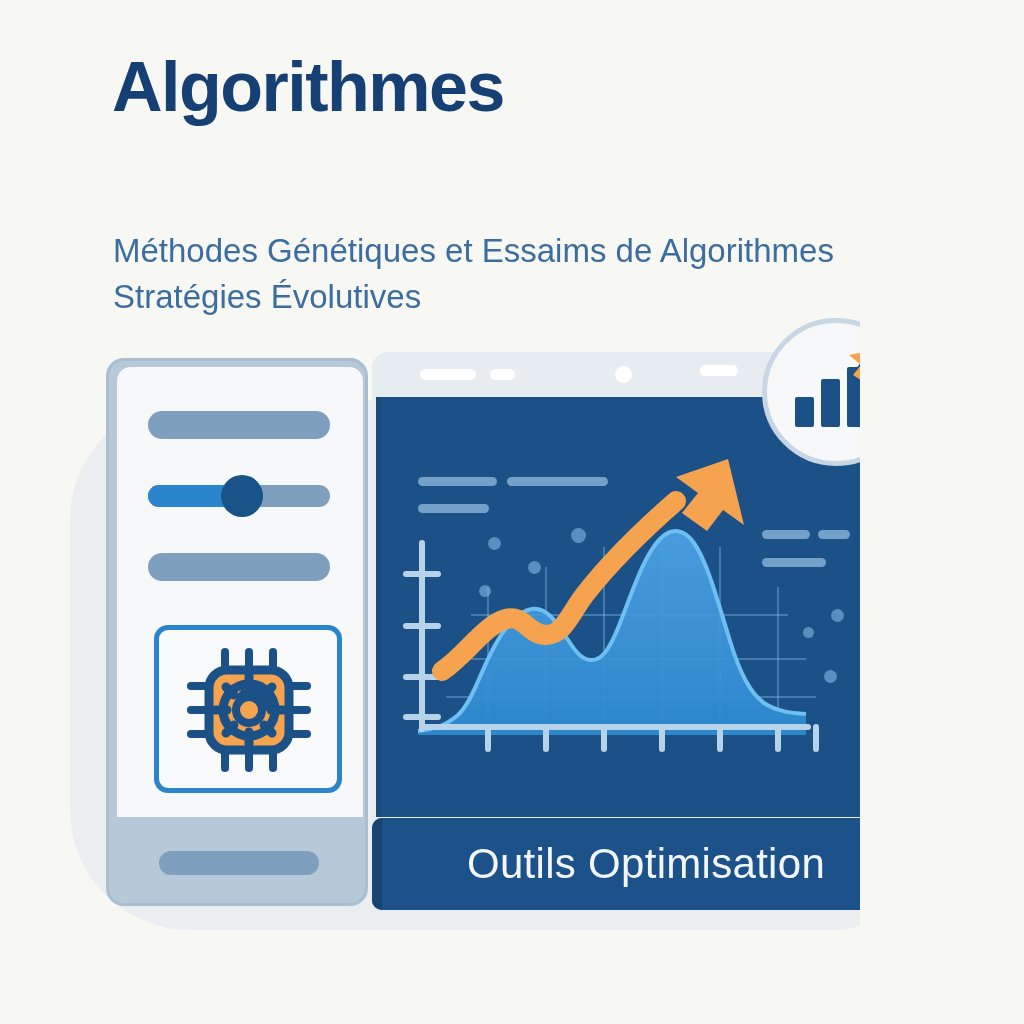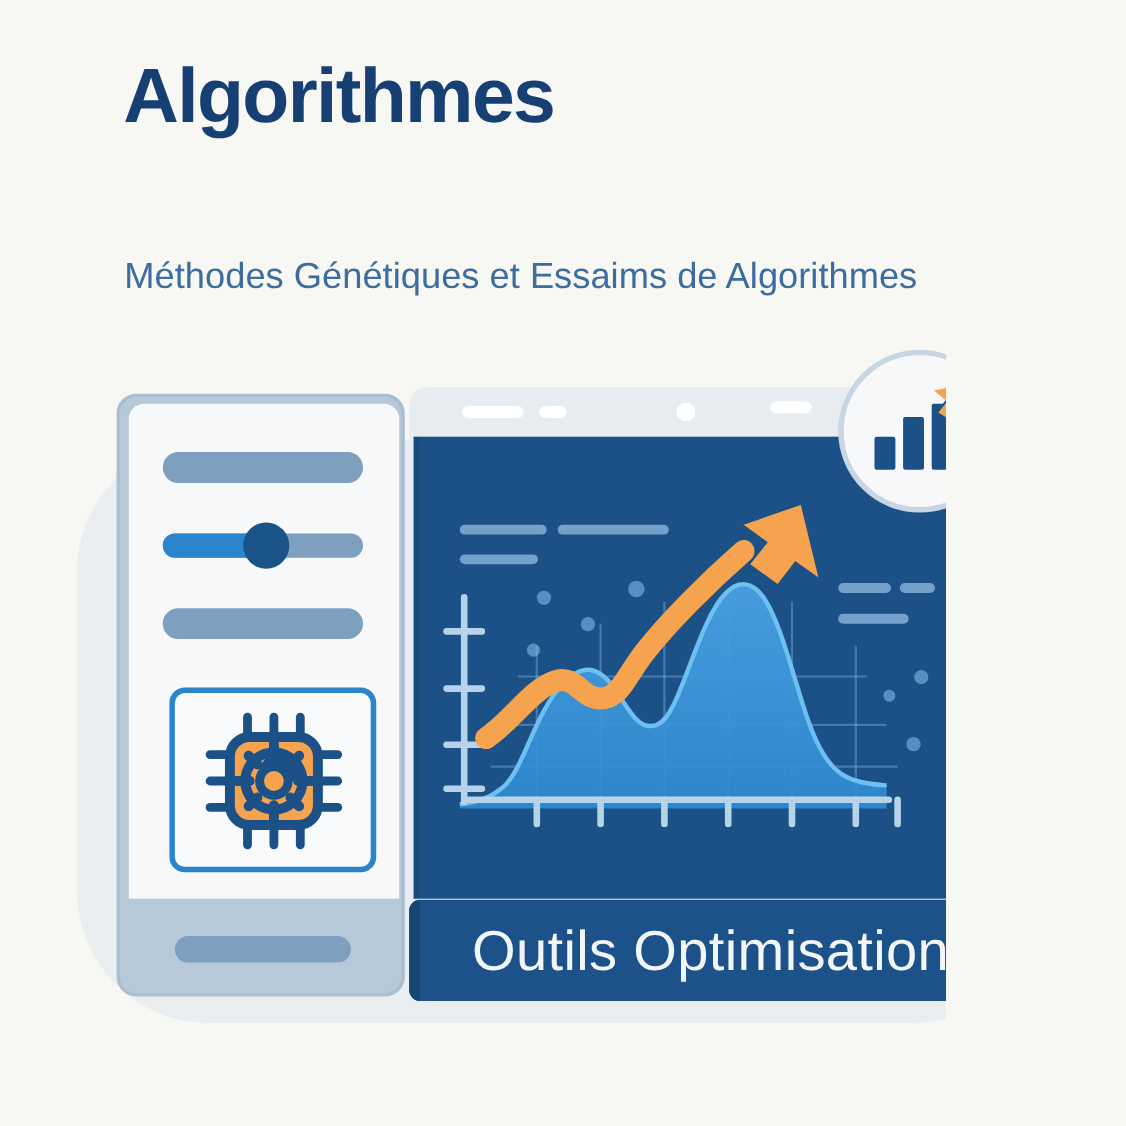--- a/index.html
+++ b/index.html
@@ -233,36 +233,37 @@
     border-radius: 10px 0 0 10px;
   }
   .banner-text {
     position: absolute;
     left: 0; top: 0;
     width: 100%; height: 100%;
     display: flex;
     align-items: center;
     justify-content: center;
     color: #f3f6f9;
-    font-size: 51px;
+    font-size: 42px;
     font-weight: 400;
     letter-spacing: .3px;
   }
 </style>
 </head>
 <body>
 
 <div id="poster">
 
   <div class="title-block">
     <div class="title-line">Algorithmes</div>
   </div>
 
   <div class="subtitle-block">
     <div class="subtitle-line">Méthodes Génétiques et Essaims de Algorithmes</div>
+    <div class="subtitle-line">Stratégies Évolutives</div>
   </div>
 
   <div class="backdrop">
     <div class="backdrop-dot" style="left:818px; top:38px; width:17px; height:17px;"></div>
     <div class="backdrop-dash" style="left:788px; top:125px; width:42px; height:11px;"></div>
     <div class="backdrop-dot" style="left:808px; top:188px; width:19px; height:19px;"></div>
     <div class="backdrop-dot" style="left:790px; top:245px; width:17px; height:17px;"></div>
     <div class="backdrop-dot" style="left:783px; top:303px; width:19px; height:19px;"></div>
   </div>
 

